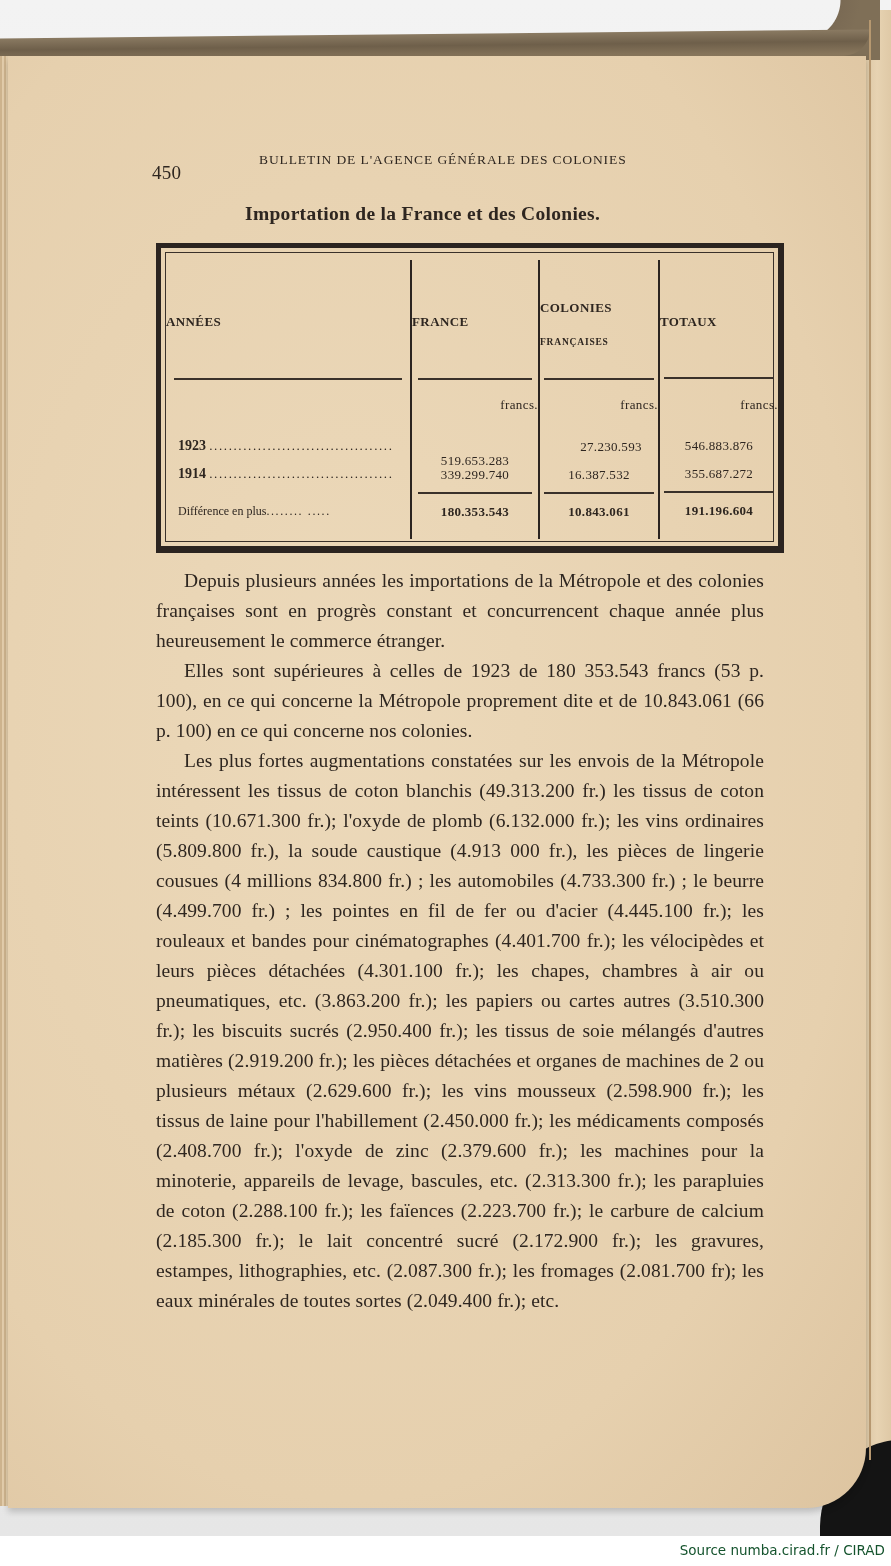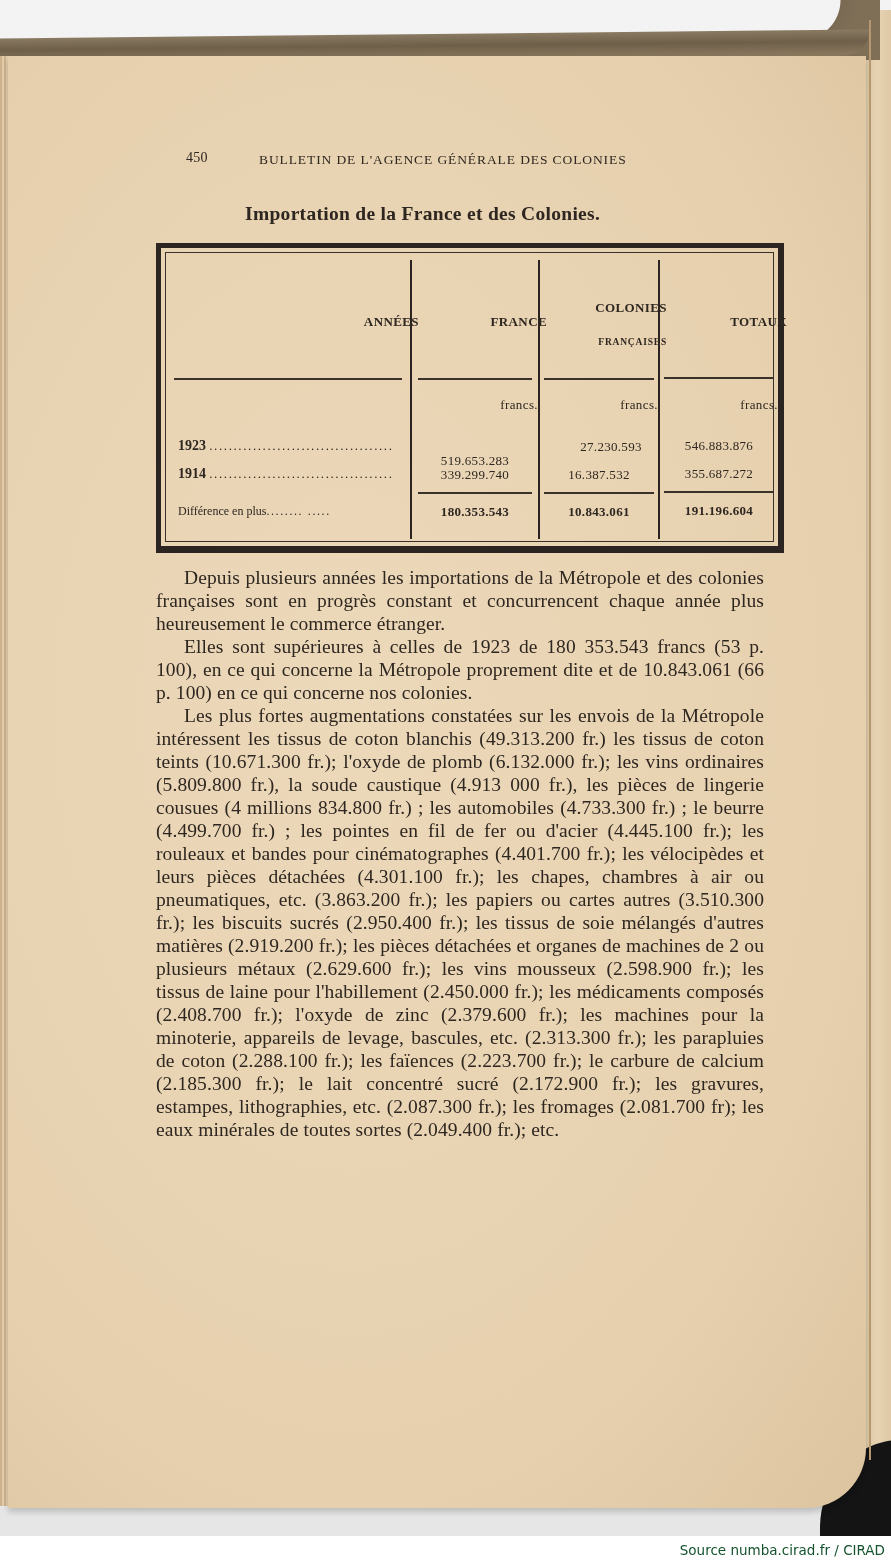--- a/index.html
+++ b/index.html
@@ -52,21 +52,21 @@
   .gutter-line {
     position: absolute; left: 869px; top: 20px; width: 2px; height: 1440px;
     background: #b69870;
   }
 
   
   .running-head {
     position: absolute; left: 152px; top: 150px; width: 540px; height: 24px;
     font-size: 15px; letter-spacing: 0.3px;
   }
-  .page-number { position: absolute; left: 0; top: 0; font-size: 14px; margin-left: 34px; }
+  .page-number { position: absolute; left: 0; top: 12px; font-size: 19px; }
   .bulletin-title {
     position: absolute; left: 107px; top: 2px; font-size: 13.5px;
     letter-spacing: 0.9px; font-variant: small-caps; text-transform: uppercase;
   }
 
   .table-title {
     position: absolute; left: 245px; top: 203px; font-size: 19.5px;
     font-weight: bold; letter-spacing: 0.3px;
   }
 
@@ -79,35 +79,35 @@
   .table-inner {
     position: absolute; left: 4px; top: 4px; right: 4px; bottom: 4px;
     border: 1.5px solid #3a312a;
   }
   .col-rule {
     position: absolute; top: 7px; bottom: 2px; width: 2px; background: #2b2420;
   }
   .h-rule { position: absolute; height: 2px; background: #3a312a; }
 
   .th {
-    position: absolute; font-size: 13px; font-weight: bold; text-align: right;
-    letter-spacing: 0.4px; text-transform: uppercase; margin-left: 9px;
+    position: absolute; font-size: 13px; font-weight: bold; text-align: left;
+    letter-spacing: 0.4px; text-transform: uppercase;
   }
   .th-sub { font-size: 9.5px; letter-spacing: 0.8px; }
   .unit { position: absolute; font-size: 13px; text-align: right; letter-spacing: 0.4px; }
   .cell { position: absolute; font-size: 13px; text-align: center; letter-spacing: 0.3px; }
   .cell.bold { font-weight: bold; }
   .row-label { position: absolute; font-size: 13px; white-space: nowrap; overflow: hidden; }
   .row-label .yr { font-weight: bold; font-size: 14px; }
   .row-label .dots { letter-spacing: 1.6px; }
 
   
   .body-text {
     position: absolute; left: 156px; top: 566px; width: 608px;
-    font-size: 19.5px; line-height: 23px; text-align: justify;
+    font-size: 19.5px; line-height: 30px; text-align: justify;
     letter-spacing: 0.1px;
   }
   .body-text p { margin: 0; text-indent: 28px; }
 
   .footer {
     position: absolute; right: 6px; top: 1542px; font-family: "DejaVu Sans", sans-serif;
     font-size: 13.5px; color: #14532d;
   }
 </style>
 </head>

